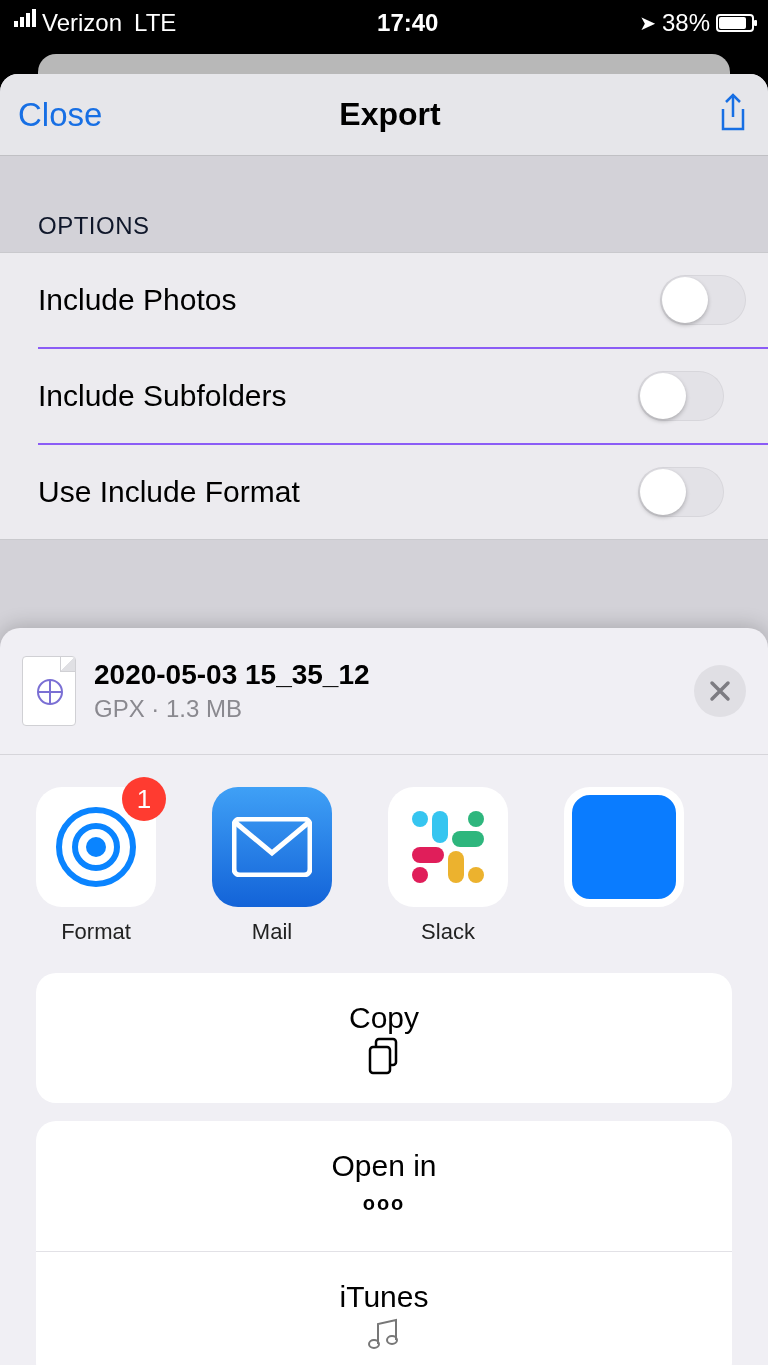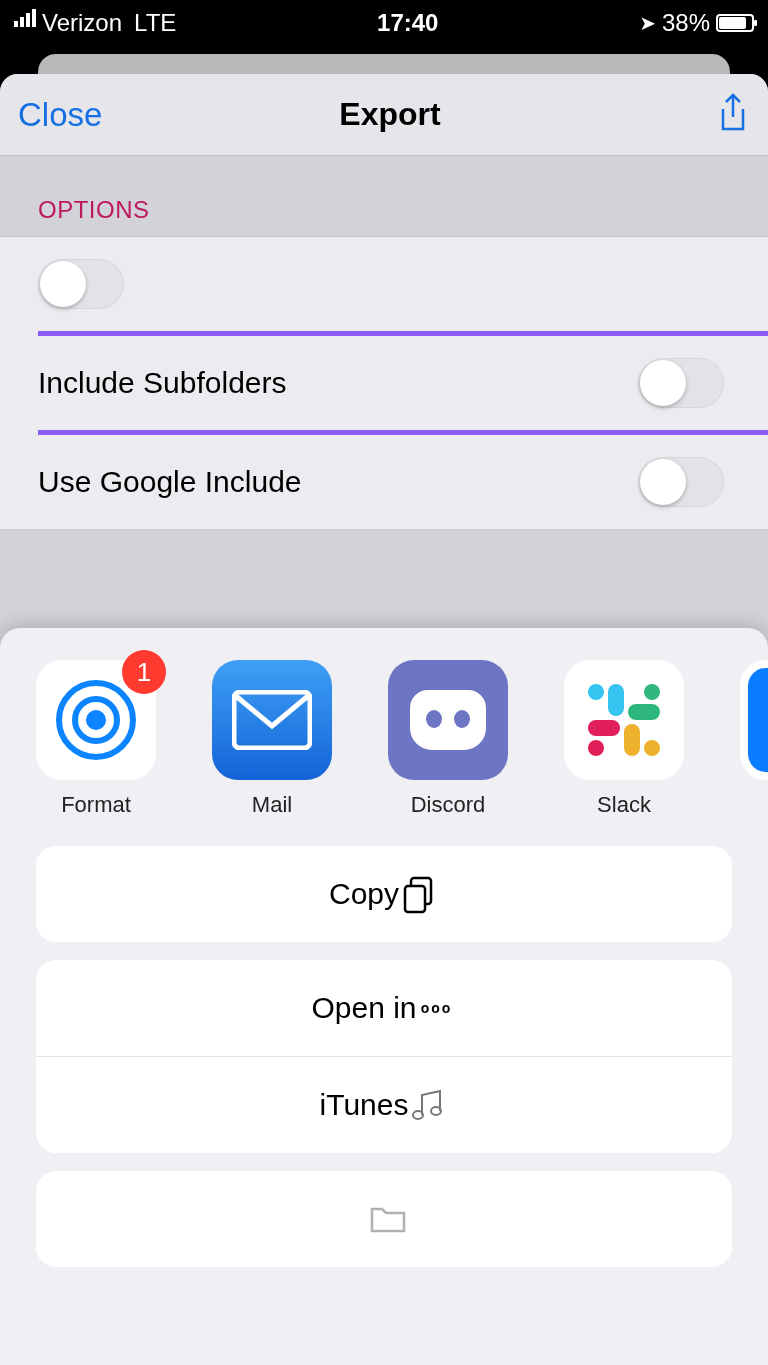--- a/index.html
+++ b/index.html
@@ -53,25 +53,25 @@
     .nav {
       height:82px; background:#e6e6ea;
       display:flex; align-items:center; justify-content:space-between;
       padding:0 18px; border-bottom:1px solid #c0c0c4;
     }
     .nav .close { color:#176fe4; font-size:33px; }
     .nav .title { font-size:32px; font-weight:600; color:#000; position:absolute; left:12px; right:0; text-align:center; pointer-events:none;}
     .nav .share { color:#176fe4; }
     .share svg { width:34px; height:40px; }
     .section-header {
-      padding:40px 38px 12px; color:#be185d; font-size:24px; letter-spacing:0.5px;
+      padding:56px 38px 12px; color:#0f172a; font-size:24px; letter-spacing:0.5px;
     }
     .list { background:#ecebef; border-top:1px solid #c9c9cd; border-bottom:1px solid #c9c9cd;}
     .row { display:flex; align-items:center; justify-content:space-between; padding:22px 22px 22px 38px; font-size:30px; color:#000; }
-    .row + .row { border-top:5px solid #8b5cf6; margin-left:38px; padding-left:0;gap:20px; }
+    .row + .row { border-top:2px solid #8b5cf6; margin-left:38px; padding-left:0;gap:20px; }
     .row + .row .toggle { margin-right:22px; }
     .toggle {
       width:86px; height:50px; background:#e3e2e7; border-radius:26px; position:relative;
       box-shadow: inset 0 0 0 1px rgba(0,0,0,0.05);
     }
     .toggle .knob{
       position:absolute; left:2px; top:2px; width:46px; height:46px; background:#fff; border-radius:50%;
       box-shadow:0 2px 4px rgba(0,0,0,0.25);
     }
     
@@ -139,26 +139,26 @@
     .s4{width:32px; height:16px; background:#e01e5a; left:0; bottom:20px;}
     .s5{width:16px;height:16px;background:#36c5f0;left:0;top:0;border-radius:8px 8px 0 8px;}
     .s6{width:16px;height:16px;background:#2eb67d;right:0;top:0;border-radius:8px 8px 8px 0;}
     .s7{width:16px;height:16px;background:#ecb22e;right:0;bottom:0;border-radius:0 8px 8px 8px;}
     .s8{width:16px;height:16px;background:#e01e5a;left:0;bottom:0;border-radius:8px 0 8px 8px;}
     .partial { background:#0a7cff; }
     
     .actions { padding:0 36px; }
     .card { background:#fff; border-radius:20px; overflow:hidden; margin-bottom:18px; }
     .card-row{
-      display:flex; align-items:center; justify-content:center;
-      padding:28px 30px; font-size:30px; color:#000;
+      display:flex; align-items:center; justify-content:space-between;
+      padding:28px 30px; font-size:30px; color:#000;flex-direction:column;
     }
     .card-row + .card-row { border-top:1px solid #e2e1e6;}
     .card-icn{ width:40px; height:40px; display:flex; align-items:center; justify-content:center;}
-    .dots{ font-size:14px; letter-spacing:2px; font-weight:600; color:#000;}
+    .dots{ font-size:20px; letter-spacing:2px; font-weight:600; color:#000;}
   </style>
 </head>
 <body>
 
 <div class="status-bar">
   <div class="sb-left">
     <span class="signal">
         <span></span>
         <span></span>
         <span></span>
@@ -190,63 +190,72 @@
         <path d="M17 2 L17 24"></path>
           <path d="M10 9 L17 2 L24 9"></path>
         <path d="M7 16 L7 36 L27 36 L27 16"></path>
       </svg>
     </span>
   </div>
 
   <div class="section-header">OPTIONS</div>
   <div class="list">
     <div class="row">
+      <span>Include Photos</span>
       <div class="toggle">
           <div class="knob"></div>
         </div>
     </div>
     <div class="row">
       <span>Include Subfolders</span>
       <div class="toggle">
           <div class="knob"></div>
         </div>
     </div>
     <div class="row">
-      <span>Use Google Include</span>
+      <span>Use Include Format</span>
       <div class="toggle">
           <div class="knob"></div>
         </div>
     </div>
   </div>
 </div>
 
 <div class="share-sheet">
+  <div class="file-header">
+    <div class="file-icon">
+        <div class="globe"></div>
+      </div>
+    <div class="file-txt">
+      <div class="file-name">2020-05-03 15_35_12</div>
+      <div class="file-sub">GPX · 1.3 MB</div>
+    </div>
+    <div class="close-x">
+      <svg width="22" height="22" viewBox="0 0 22 22">
+          <path d="M3 3 L19 19 M19 3 L3 19" stroke="#7d7c82" stroke-width="3.5" stroke-linecap="round"></path>
+        </svg>
+    </div>
+  </div>
 
   <div class="apps-row">
     <div class="app">
       <div class="app-icon airdrop">
         <div class="airdrop-rings"></div>
         <div class="badge">1</div>
       </div>
       <div class="app-label">Format</div>
     </div>
     <div class="app">
       <div class="app-icon mail">
         <svg viewBox="0 0 80 60">
             <rect x="2" y="2" width="76" height="56" rx="6" fill="none" stroke="#fff" stroke-width="5"></rect>
             <path d="M4 6 L40 36 L76 6" fill="none" stroke="#fff" stroke-width="5"></path>
           </svg>
       </div>
       <div class="app-label">Mail</div>
-    </div>
-    <div class="app">
-      <div class="app-icon discord">
-        <div class="discord-face"></div>
-      </div>
-      <div class="app-label">Discord</div>
     </div>
     <div class="app">
       <div class="app-icon slack">
         <div class="slack-grid">
             <span class="s1"></span>
             <span class="s2"></span>
             <span class="s3"></span>
             <span class="s4"></span>
             <span class="s5"></span>
             <span class="s6"></span>

